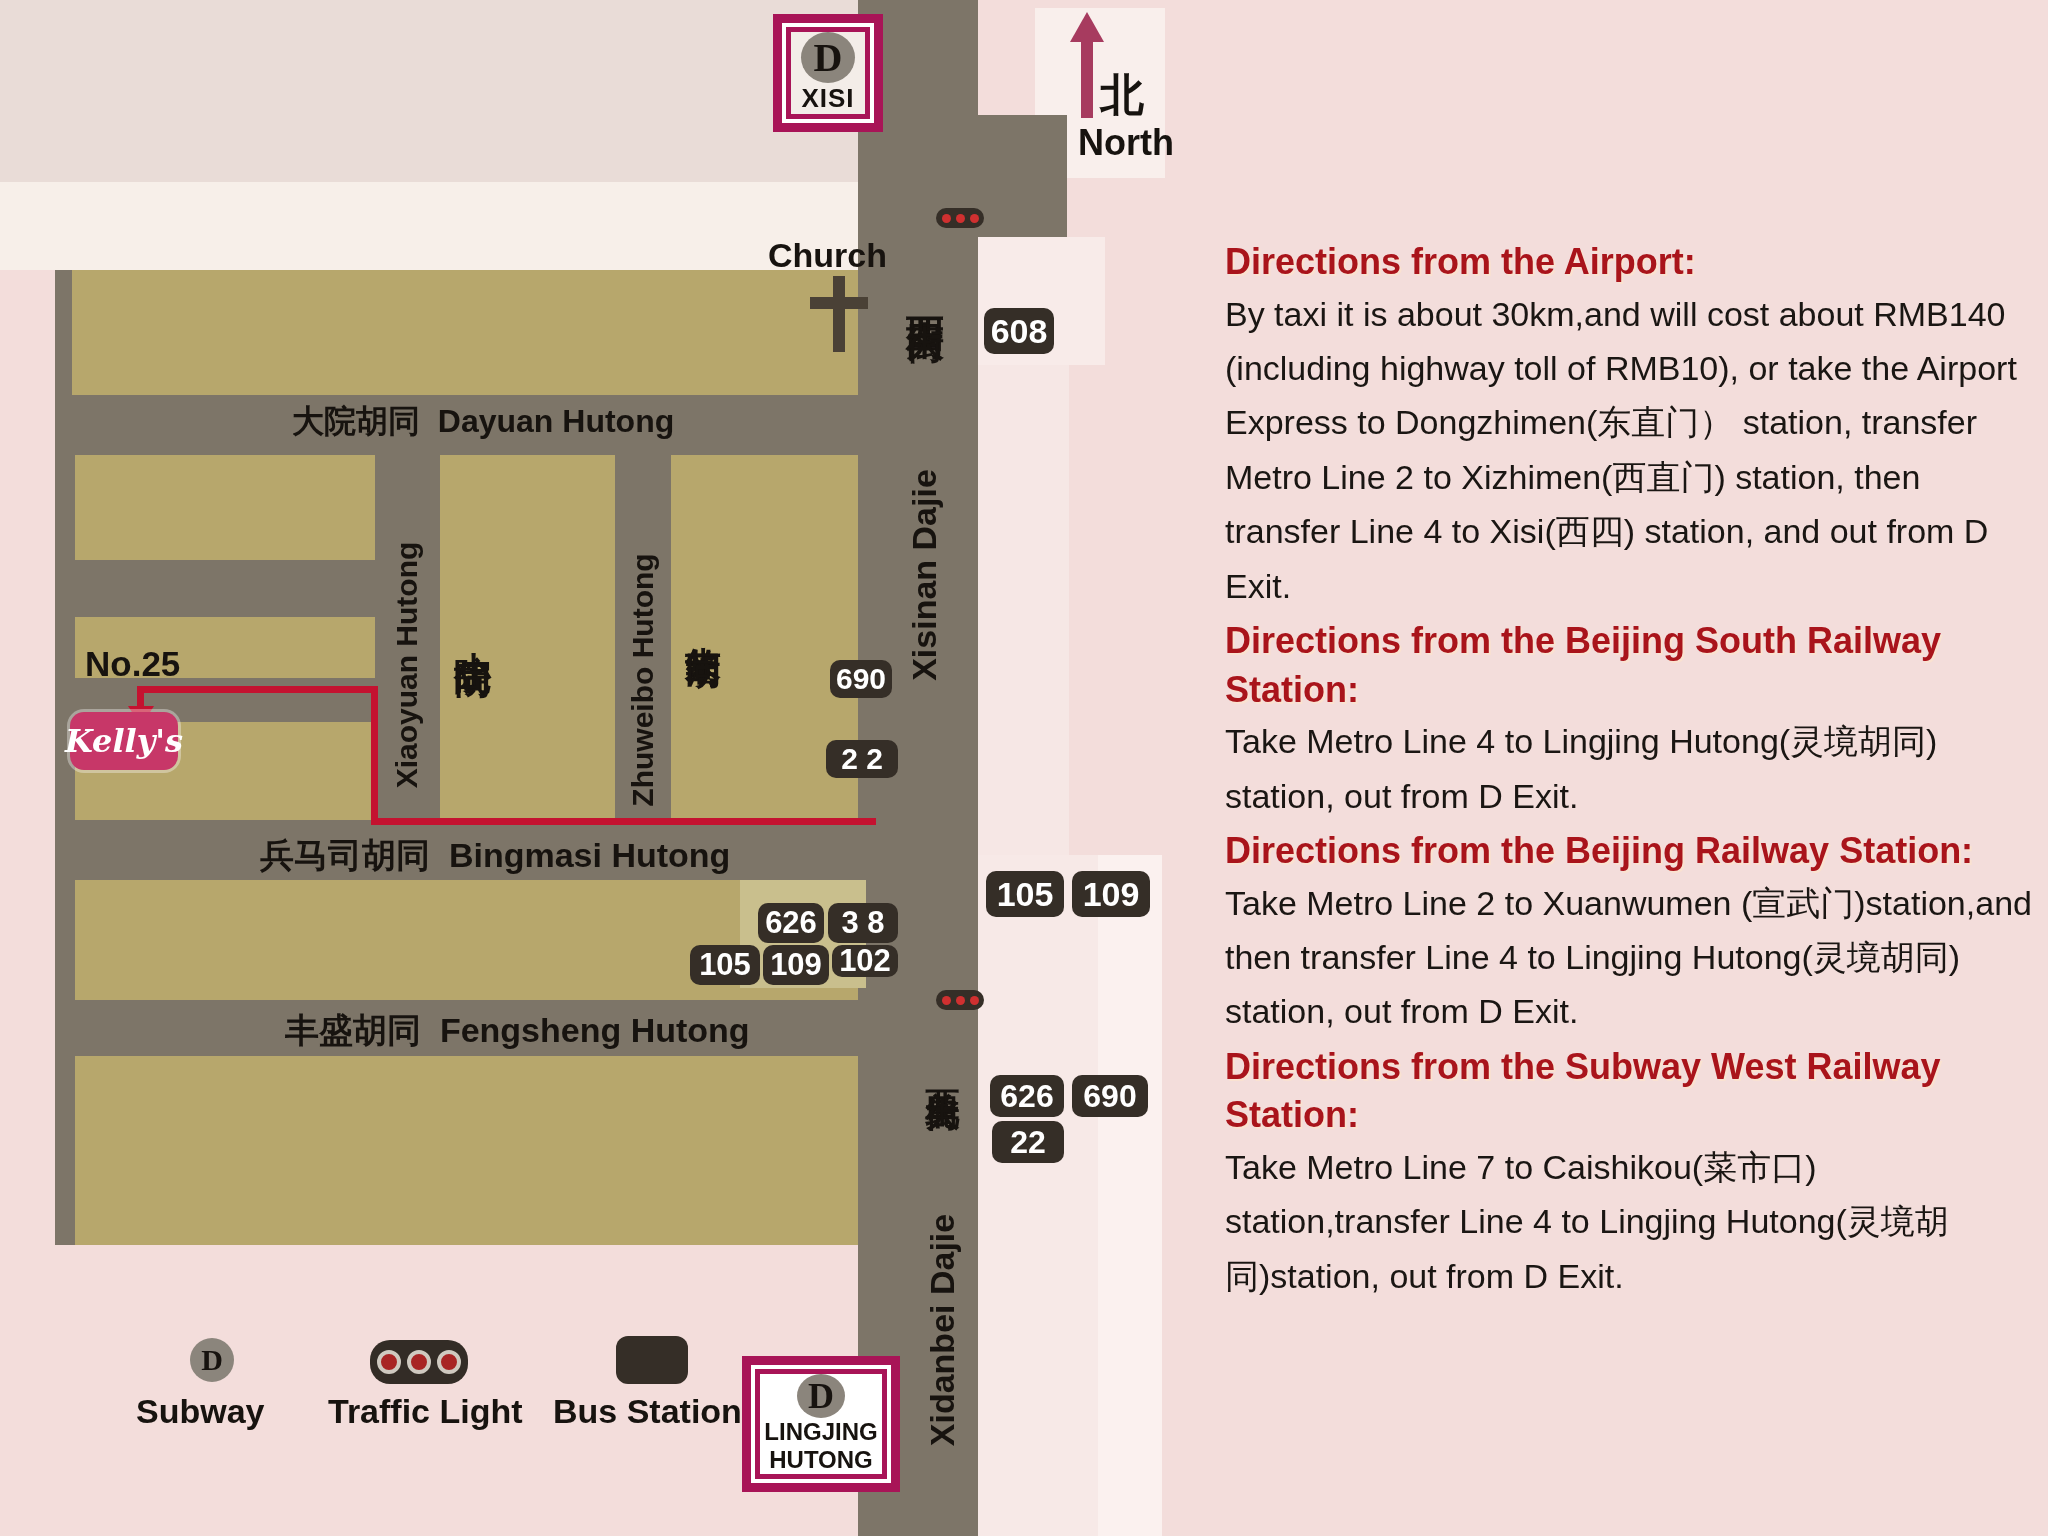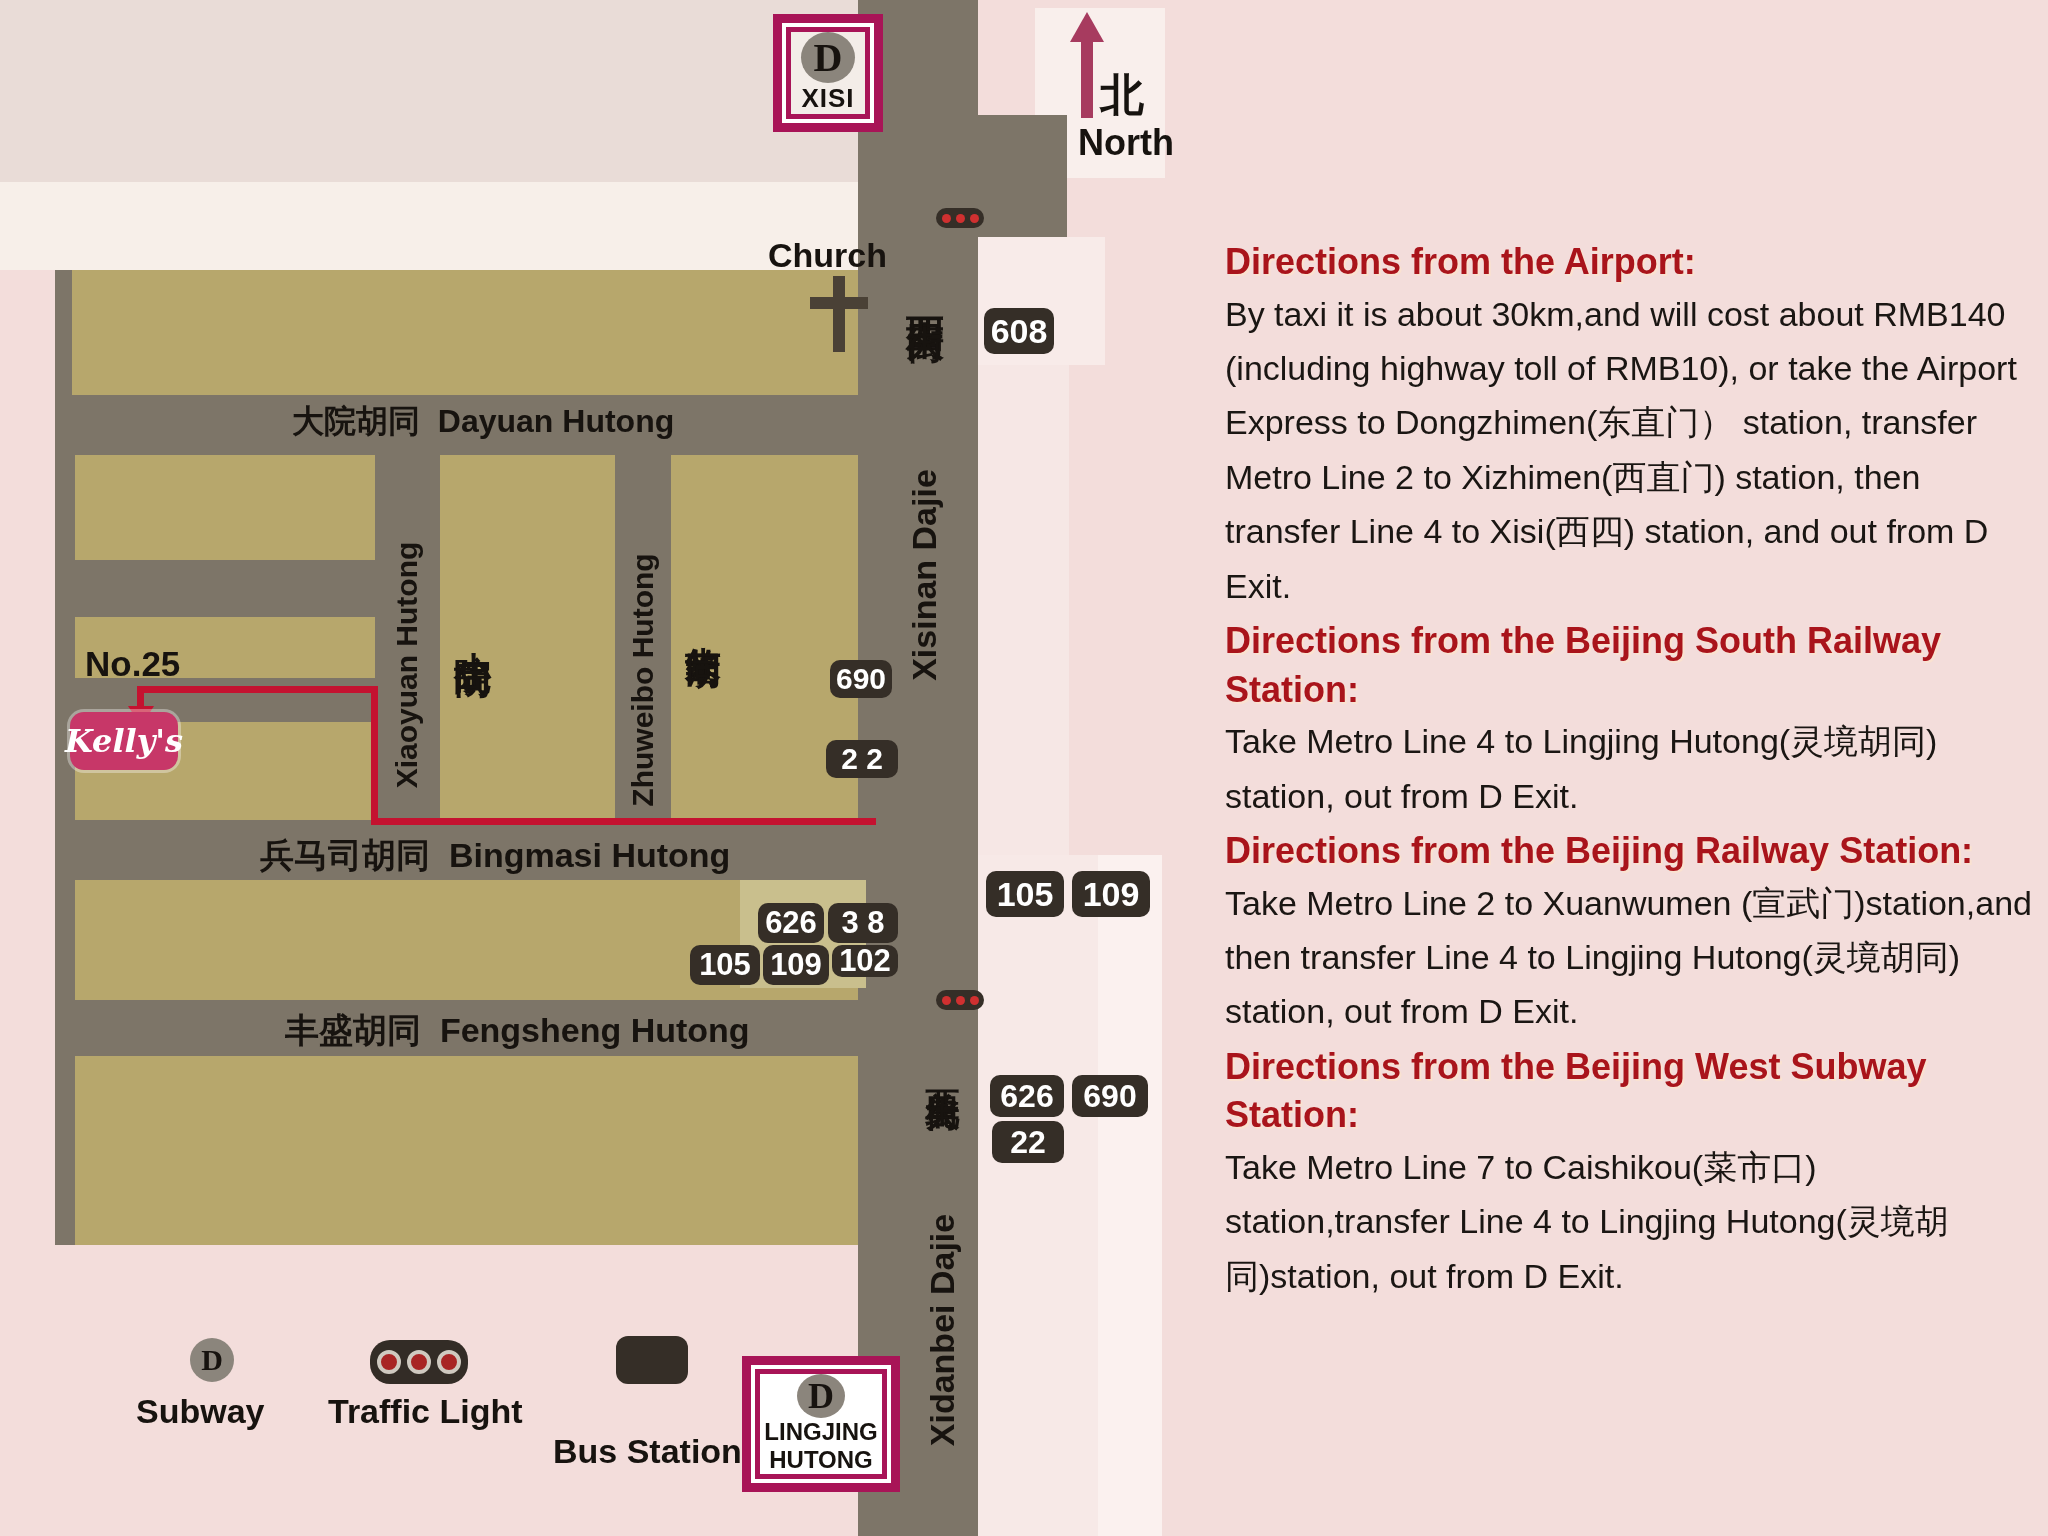--- a/index.html
+++ b/index.html
@@ -176,34 +176,34 @@
   <div class="legend-label" style="left:136px;top:1392px;">Subway</div>
 
   <div class="abs" style="left:370px;top:1340px;width:98px;height:44px;background:#332c26;border-radius:20px;display:flex;align-items:center;justify-content:center;gap:6px;">
     <span style="width:16px;height:16px;border-radius:50%;background:#a82424;border:4px solid #cfc9c0;"></span>
     <span style="width:16px;height:16px;border-radius:50%;background:#a82424;border:4px solid #cfc9c0;"></span>
     <span style="width:16px;height:16px;border-radius:50%;background:#a82424;border:4px solid #cfc9c0;"></span>
   </div>
   <div class="legend-label" style="left:328px;top:1392px;">Traffic Light</div>
 
   <div class="abs" style="left:616px;top:1336px;width:72px;height:48px;background:#352e27;border-radius:12px;"></div>
-  <div class="legend-label" style="left:553px;top:1432px;text-align:right;">Bus Station</div>
+  <div class="legend-label" style="left:553px;top:1392px;text-align:right;">Bus Station</div>
 
   <div class="panel">
     <div class="dir-block">
       <h3>Directions from the Airport:</h3>
       <p>By taxi it is about 30km,and will cost about RMB140 (including highway toll of RMB10), or take the Airport Express to Dongzhimen(东直门） station, transfer Metro Line 2 to Xizhimen(西直门) station, then transfer Line 4 to Xisi(西四) station, and out from D Exit.</p>
     </div>
     <div class="dir-block">
       <h3>Directions from the Beijing South Railway Station:</h3>
       <p>Take Metro Line 4 to Lingjing Hutong(灵境胡同) station, out from D Exit.</p>
     </div>
     <div class="dir-block">
       <h3>Directions from the Beijing Railway Station:</h3>
       <p>Take Metro Line 2 to Xuanwumen (宣武门)station,and then transfer Line 4 to Lingjing Hutong(灵境胡同) station, out from D Exit.</p>
     </div>
     <div class="dir-block">
-      <h3>Directions from the Beijing West Subway Station:</h3>
+      <h3>Directions from the Subway West Railway Station:</h3>
       <p>Take Metro Line 7 to Caishikou(菜市口) station,transfer Line 4 to Lingjing Hutong(灵境胡同)station, out from D Exit.</p>
     </div>
   </div>
 
 </div>
 
 </body></html>

